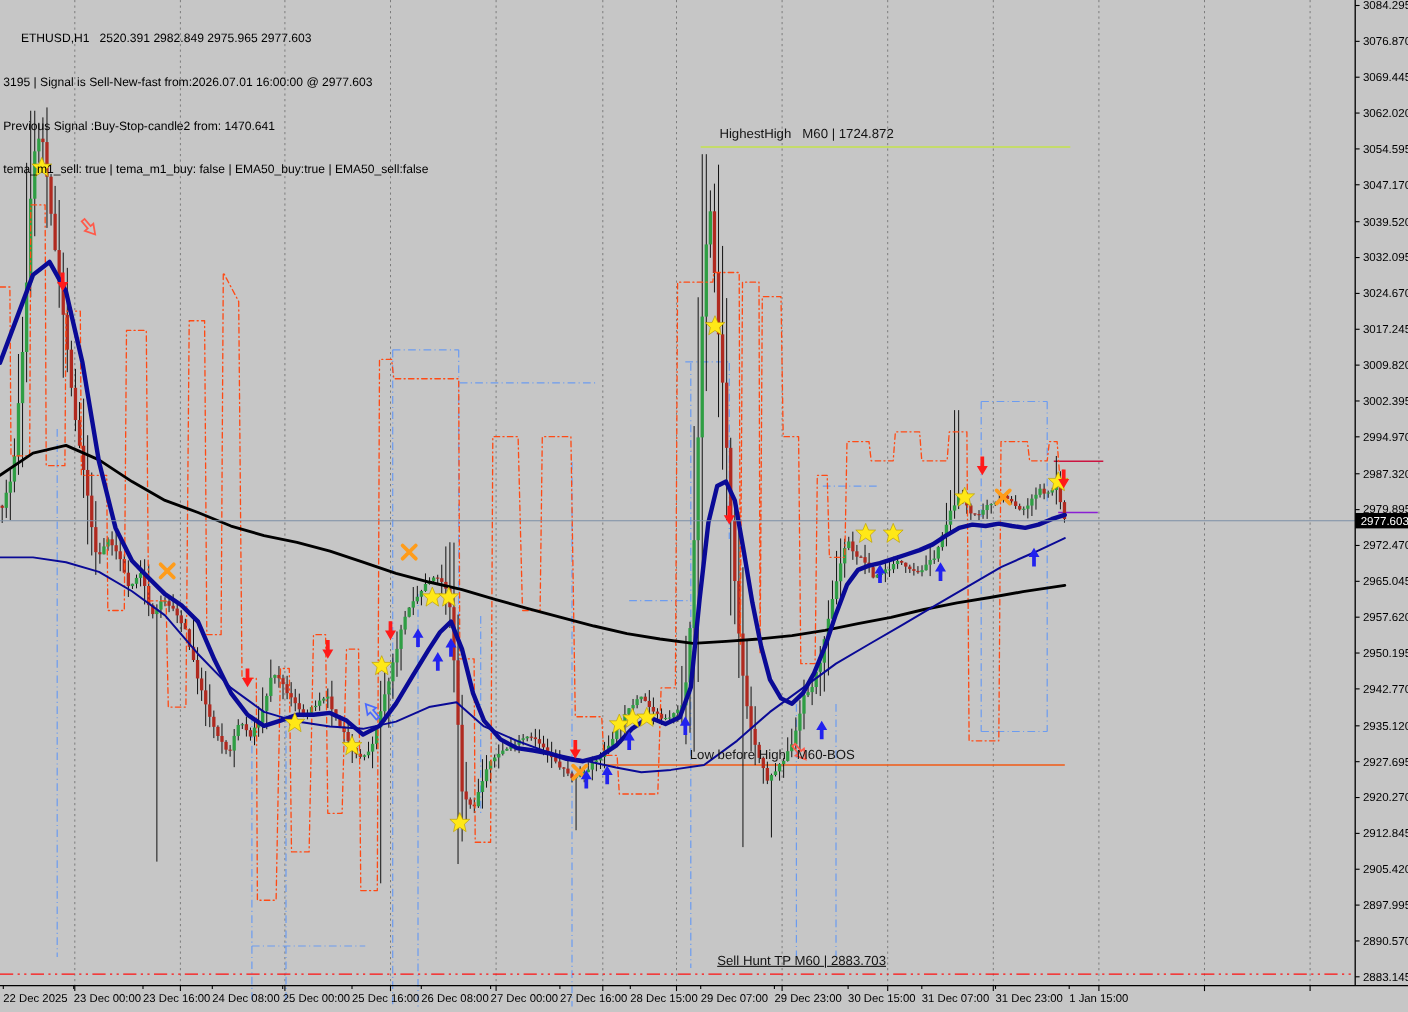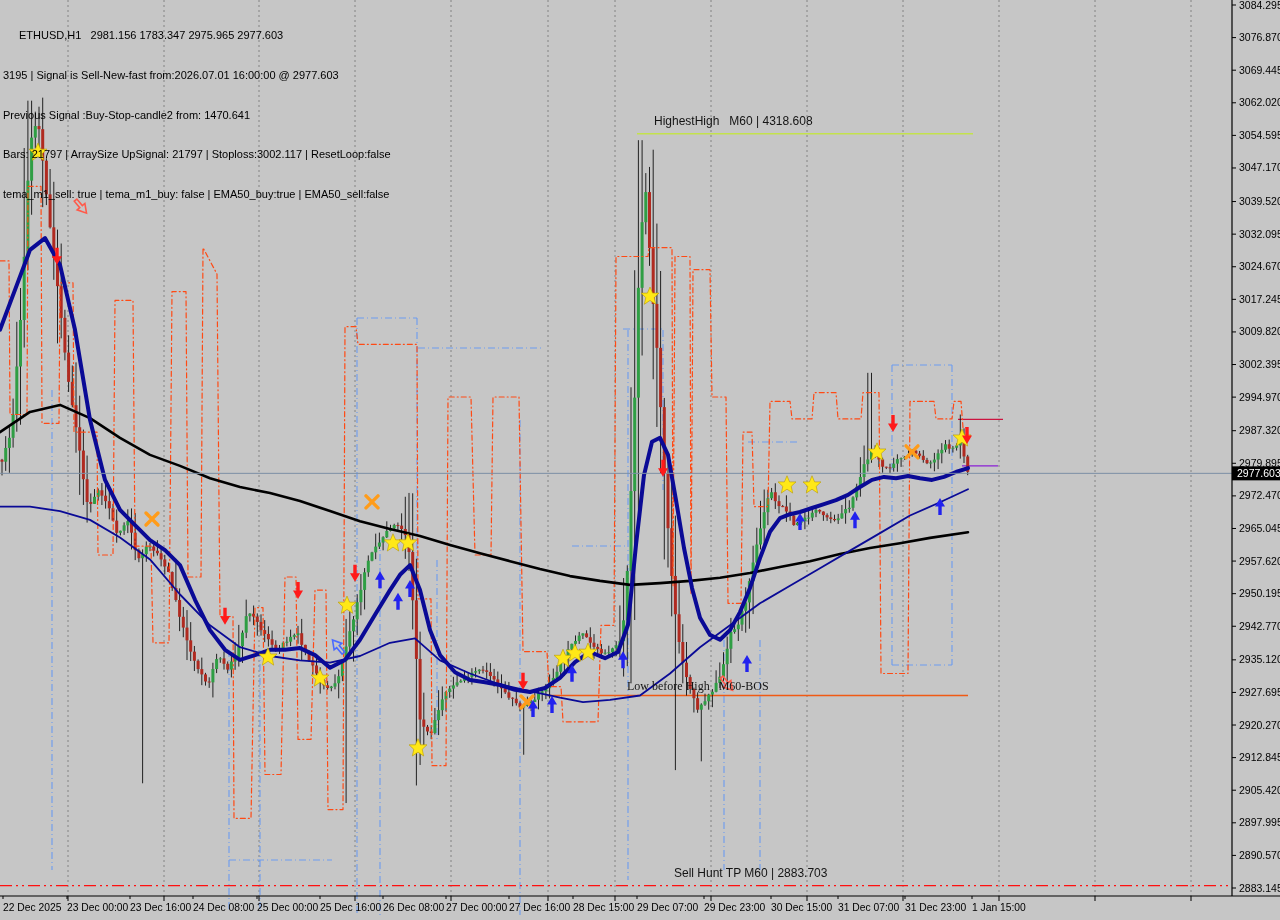--- a/index.html
+++ b/index.html
@@ -4,22 +4,22 @@
 <style>
   html,body{margin:0;padding:0;background:#888;}
   .stage{position:relative;width:1280px;height:920px;background:#c6c6c6;overflow:hidden;
          font-family:"Liberation Sans",sans-serif;}
   #chart-svg{position:absolute;left:0;top:0;}
   .info-overlay{position:absolute;left:3px;top:3px;z-index:5;color:#000;
                 font-size:11px;line-height:13.2px;white-space:pre;}
   .info-overlay .sym{padding-left:16px;}
   .ann{position:absolute;z-index:4;color:#141414;font-size:12px;white-space:pre;}
   #ann-hh{left:654px;top:114px;}
-  #ann-bos{left:627px;top:679px;font-family:Liberation Serif, serif;}
-  #ann-hunt{left:674px;top:866px;}
+  #ann-bos{left:627px;top:679px;}
+  #ann-hunt{left:652px;top:866px;text-decoration:underline;}
 </style>
 </head>
 <body>
 
 <div class="stage">
   <svg id="chart-svg" width="1280" height="920" viewBox="0 0 1280 920">
       <g>
         <line x1="68" y1="0" x2="68" y2="896" stroke="#2e2e2e" stroke-width="0.8" stroke-dasharray="2 3" opacity="0.55"></line>
         <line x1="164" y1="0" x2="164" y2="896" stroke="#2e2e2e" stroke-width="0.8" stroke-dasharray="2 3" opacity="0.55"></line>
         <line x1="259" y1="0" x2="259" y2="896" stroke="#2e2e2e" stroke-width="0.8" stroke-dasharray="2 3" opacity="0.55"></line>
@@ -750,23 +750,22 @@
         <line x1="838" y1="896" x2="838" y2="899" stroke="#000" stroke-width="1"></line>
         <text x="838" y="911" font-size="10.3" fill="#000" font-family="&quot;Liberation Sans&quot;,sans-serif">31 Dec 07:00</text>
         <line x1="905" y1="896" x2="905" y2="899" stroke="#000" stroke-width="1"></line>
         <text x="905" y="911" font-size="10.3" fill="#000" font-family="&quot;Liberation Sans&quot;,sans-serif">31 Dec 23:00</text>
         <line x1="972" y1="896" x2="972" y2="899" stroke="#000" stroke-width="1"></line>
         <text x="972" y="911" font-size="10.3" fill="#000" font-family="&quot;Liberation Sans&quot;,sans-serif">1 Jan 15:00</text>
       </g>
     </svg>
 
   <div class="info-overlay">
-    <div class="sym">ETHUSD,H1   2981.156 1783.347 2975.965 2977.603</div>
+    <div class="sym">ETHUSD,H1   2520.391 2982.849 2975.965 2977.603</div>
     <div>3195 | Signal is Sell-New-fast from:2026.07.01 16:00:00 @ 2977.603</div>
     <div>Previous Signal :Buy-Stop-candle2 from: 1470.641</div>
-    <div>Bars: 21797 | ArraySize UpSignal: 21797 | Stoploss:3002.117 | ResetLoop:false</div>
     <div>tema_m1_sell: true | tema_m1_buy: false | EMA50_buy:true | EMA50_sell:false</div>
   </div>
 
-  <div class="ann" id="ann-hh">HighestHigh   M60 | 4318.608</div>
+  <div class="ann" id="ann-hh">HighestHigh   M60 | 1724.872</div>
   <div class="ann" id="ann-bos">Low before High   M60-BOS</div>
   <div class="ann" id="ann-hunt">Sell Hunt TP M60 | 2883.703</div>
 </div>
 
 </body></html>

